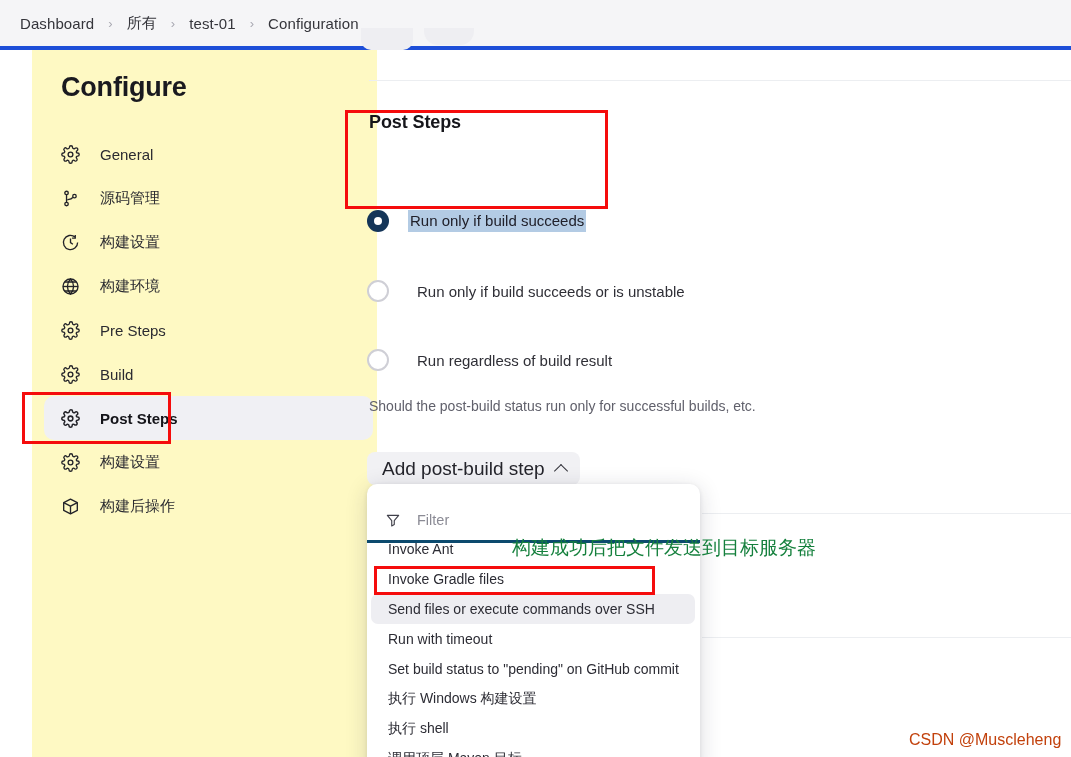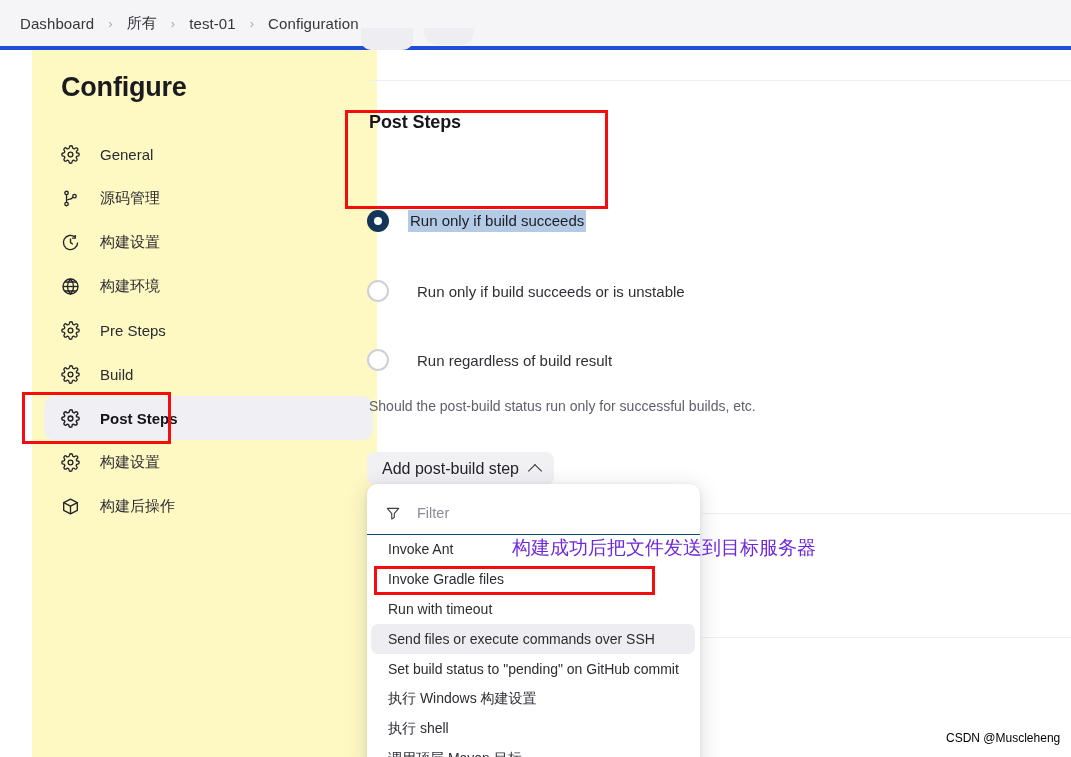--- a/index.html
+++ b/index.html
@@ -195,21 +195,21 @@
     position: absolute;
     left: 22px; top: 402px;
     height: 33px;
     padding: 0 14px 0 15px;
     display: flex;
     align-items: center;
     gap: 11px;
     background: #f1f1f4;
     border: none;
     border-radius: 8px;
-    font-size: 16px;
+    font-size: 19px;
     color: #24242b;
     font-family: inherit;
     cursor: pointer;
     white-space: nowrap;
   }
   .chev-up {
     display: inline-block;
     width: 9px; height: 9px;
     border-left: 1.7px solid #33333a;
     border-top: 1.7px solid #33333a;
@@ -223,26 +223,26 @@
     left: 22px; top: 434px;
     width: 333px;
     height: 294px;
     background: #ffffff;
     border-radius: 10px;
     box-shadow: 0 4px 22px rgba(30,30,50,0.16), 0 1px 4px rgba(30,30,50,0.10);
     overflow: hidden;
   }
   .filter-row {
     position: absolute;
-    left: 0; top: 8px;
+    left: 0; top: 16px;
     width: 333px;
     height: 43px;
     display: flex;
     align-items: center;
-    border-bottom: 1px solid #0c4a6e;
+    border-bottom: 3px solid #0c4a6e;
     box-sizing: border-box;
   }
   .funnel-icon {
     margin-left: 17px;
     width: 18px; height: 18px;
     display: flex; align-items: center; justify-content: center;
     color: #40404a;
   }
   .filter-input {
     margin-left: 13px;
@@ -304,33 +304,32 @@
     pointer-events: none;
   }
   .redbox.rb-sidebar  { left: 22px;  top: 392px; width: 149px; height: 52px; }
   .redbox.rb-poststeps{ left: 345px; top: 110px; width: 263px; height: 99px; background: rgba(255,255,255,0.0); }
   .redbox.rb-ssh      { left: 374px; top: 566px; width: 281px; height: 29px; }
 
   .red-note {
     position: absolute;
     left: 512px; top: 535px;
     font-size: 19px;
-    color: #6d28d9;
+    color: #15803d;
     font-family: "DejaVu Sans", "Liberation Sans", sans-serif;
     white-space: nowrap;
     pointer-events: none;
   }
 
   .watermark {
     position: absolute;
     left: 909px; top: 731px;
-    font-size: 12px;
-    color: #000000;
-    white-space: nowrap;
-    margin-left: 37px;
+    font-size: 16px;
+    color: #c2410c;
+    white-space: nowrap;
   }
 </style>
 </head>
 <body>
 
 <div class="topbar">
   <div class="topbar-inner">
     <span class="crumb">Dashboard</span>
     <span class="crumb-sep">›</span>
     <span class="crumb">所有</span>
@@ -484,22 +483,22 @@
         <svg width="16" height="16" viewBox="0 0 24 24" fill="none" stroke="currentColor" stroke-width="1.7" stroke-linejoin="round">
           <path d="M3.5 5h17l-6.6 7.8v6.1l-3.8 2.1v-8.2z"></path>
         </svg>
       </span>
       <input class="filter-input" type="text" placeholder="Filter" style="">
     </div>
 
     <div class="menu-list">
       <div class="menu-item">Invoke Ant</div>
       <div class="menu-item">Invoke Gradle files</div>
+      <div class="menu-item hover">Send files or execute commands over SSH</div>
       <div class="menu-item">Run with timeout</div>
-      <div class="menu-item hover">Send files or execute commands over SSH</div>
       <div class="menu-item">Set build status to "pending" on GitHub commit</div>
       <div class="menu-item">执行 Windows 构建设置</div>
       <div class="menu-item">执行 shell</div>
       <div class="menu-item">调用顶层 Maven 目标</div>
     </div>
   </div>
 </div>
 
 <div class="redbox rb-sidebar"></div>
 <div class="redbox rb-poststeps"></div>

